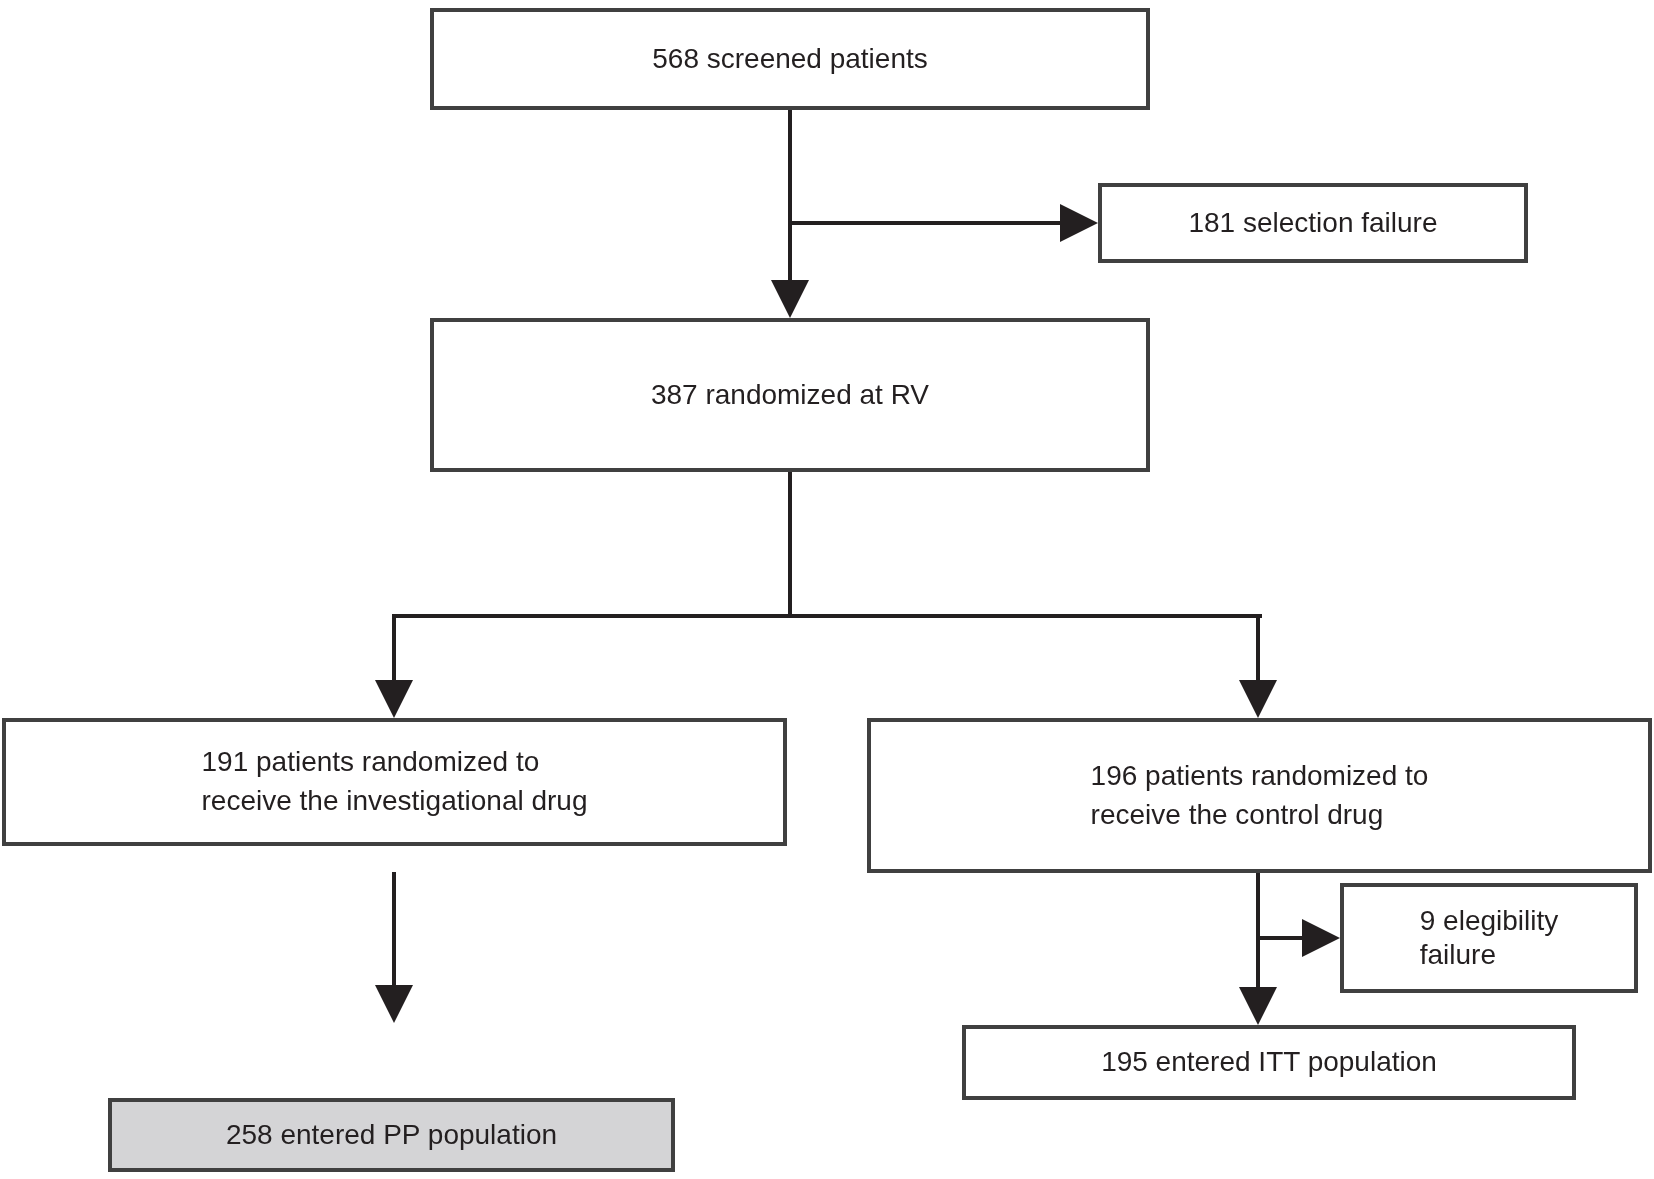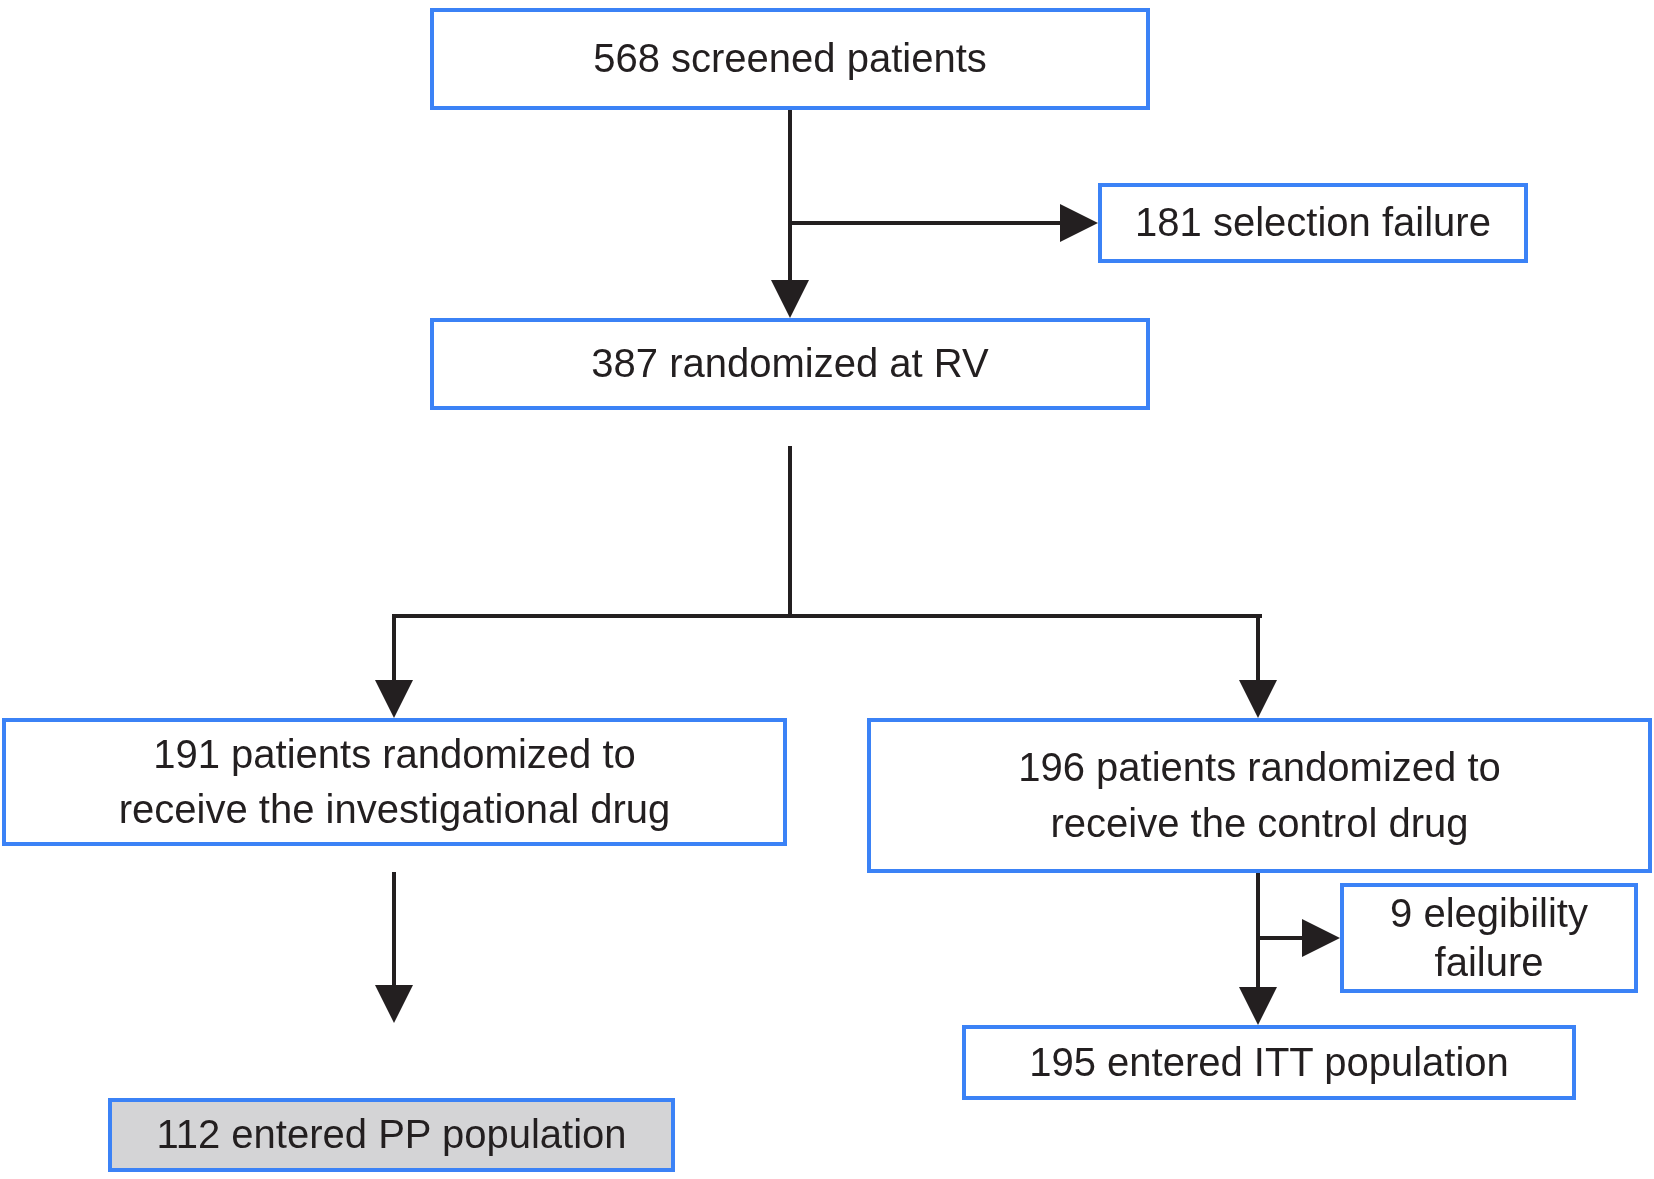--- a/index.html
+++ b/index.html
@@ -7,27 +7,26 @@
     position:relative;
     width:1654px;height:1179px;
     background:#ffffff;
     font-family:"Liberation Sans","DejaVu Sans",sans-serif;
     color:#231f20;
     overflow:hidden;
   }
   .box{
     position:absolute;
     box-sizing:border-box;
-    border:4px solid #3b82f6;
+    border:4px solid #404040;
     background:#ffffff;
     display:flex;
     align-items:center;
     justify-content:center;
-    text-align:center;
-    font-size:40px;
+    font-size:28px;
     line-height:1.38;
     white-space:pre-line;
   }
   .box.gray{background:#d4d4d6;}
   .line{position:absolute;background:#231f20;}
   .line.v{width:4px;}
   .line.h{height:4px;}
   .arrow{position:absolute;width:0;height:0;}
   .arrow.down{
     border-left:19px solid transparent;
@@ -66,30 +65,30 @@
   <div class="line v" style="left:1256px;top:873px;height:116px"></div>
   <div class="arrow down" style="left:1239px;top:987px"></div>
 
   <div class="line h" style="left:1258px;top:936px;width:48px"></div>
   <div class="arrow right" style="left:1302px;top:919px"></div>
 
   <div class="box" style="left:430px;top:8px;width:720px;height:102px">568 screened patients</div>
 
   <div class="box" style="left:1098px;top:183px;width:430px;height:80px">181 selection failure</div>
 
-  <div class="box" style="left:430px;top:318px;width:720px;height:92px">387 randomized at RV</div>
+  <div class="box" style="left:430px;top:318px;width:720px;height:154px">387 randomized at RV</div>
 
   <div class="box" style="left:2px;top:718px;width:785px;height:128px">191 patients randomized to
 receive the investigational drug</div>
 
   <div class="box" style="left:867px;top:718px;width:785px;height:155px">196 patients randomized to
 receive the control drug</div>
 
   <div class="box" style="left:1340px;top:883px;width:298px;height:110px;line-height:1.22">9 elegibility
 failure</div>
 
 
-  <div class="box gray" style="left:108px;top:1098px;width:567px;height:74px">112 entered PP population</div>
+  <div class="box gray" style="left:108px;top:1098px;width:567px;height:74px">258 entered PP population</div>
 
   <div class="box" style="left:962px;top:1025px;width:614px;height:75px">195 entered ITT population</div>
 
 
 </div>
 
 </body></html>

